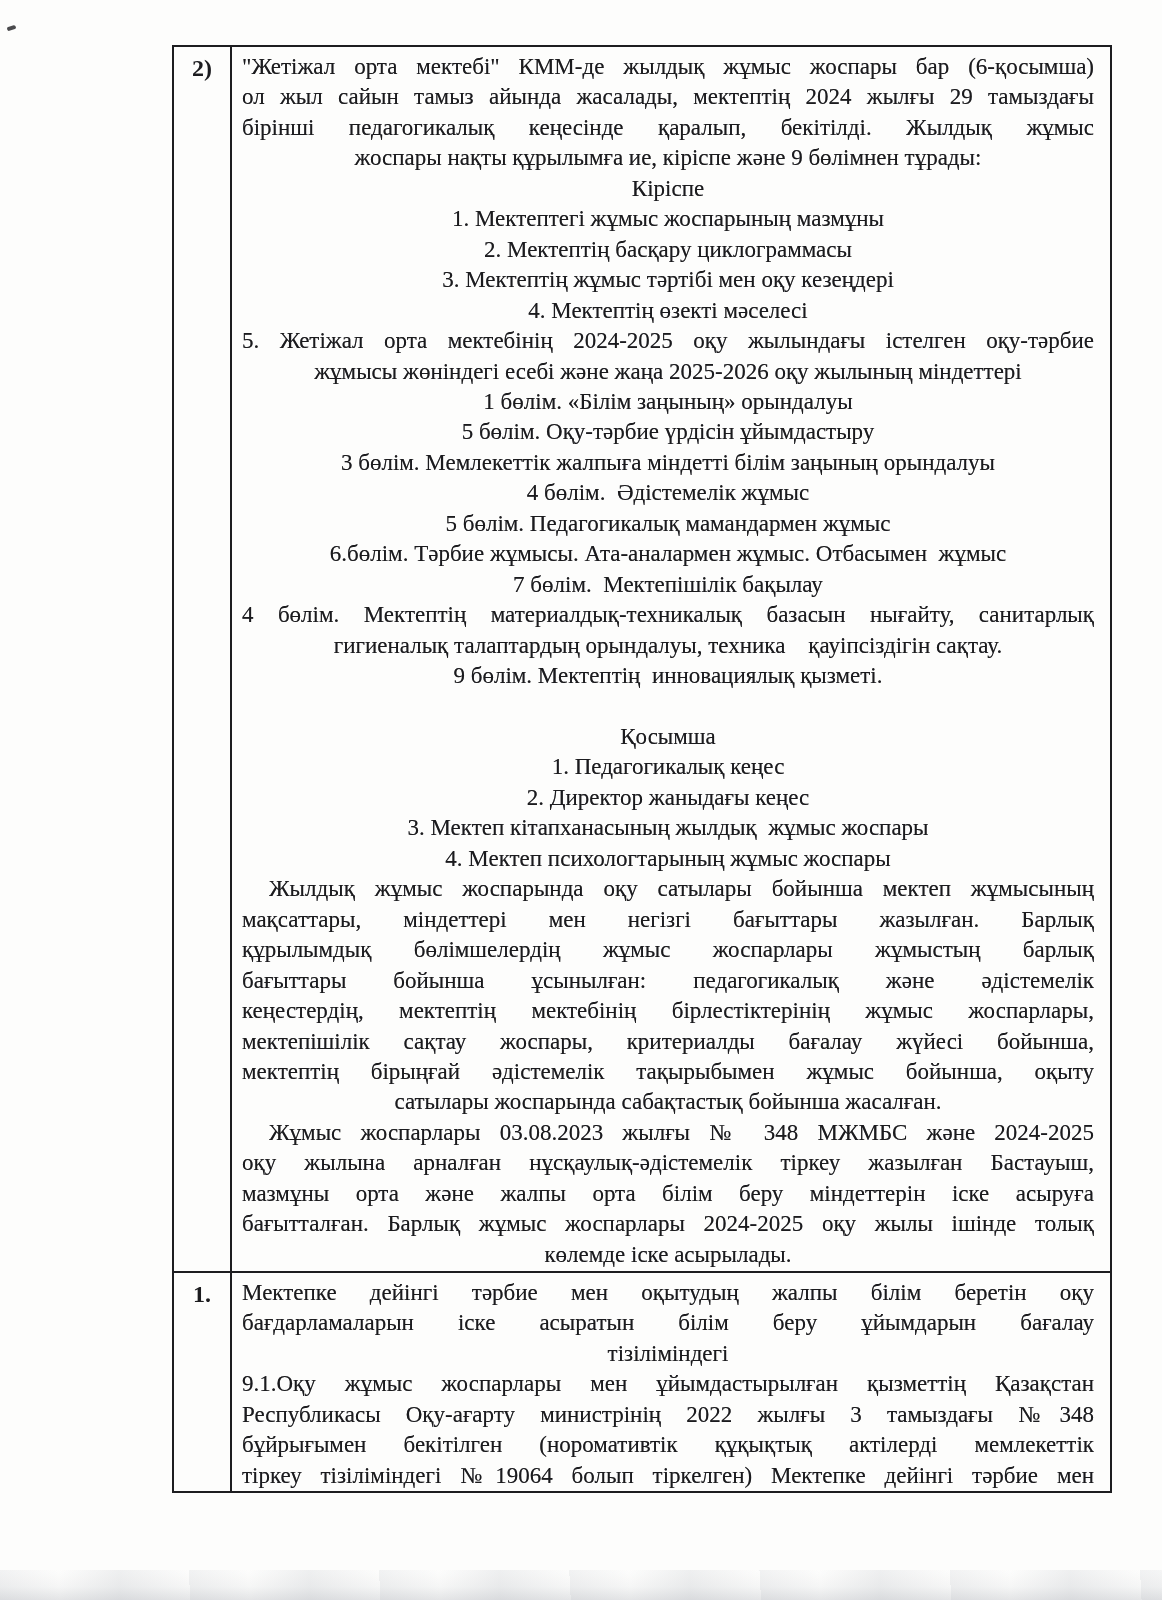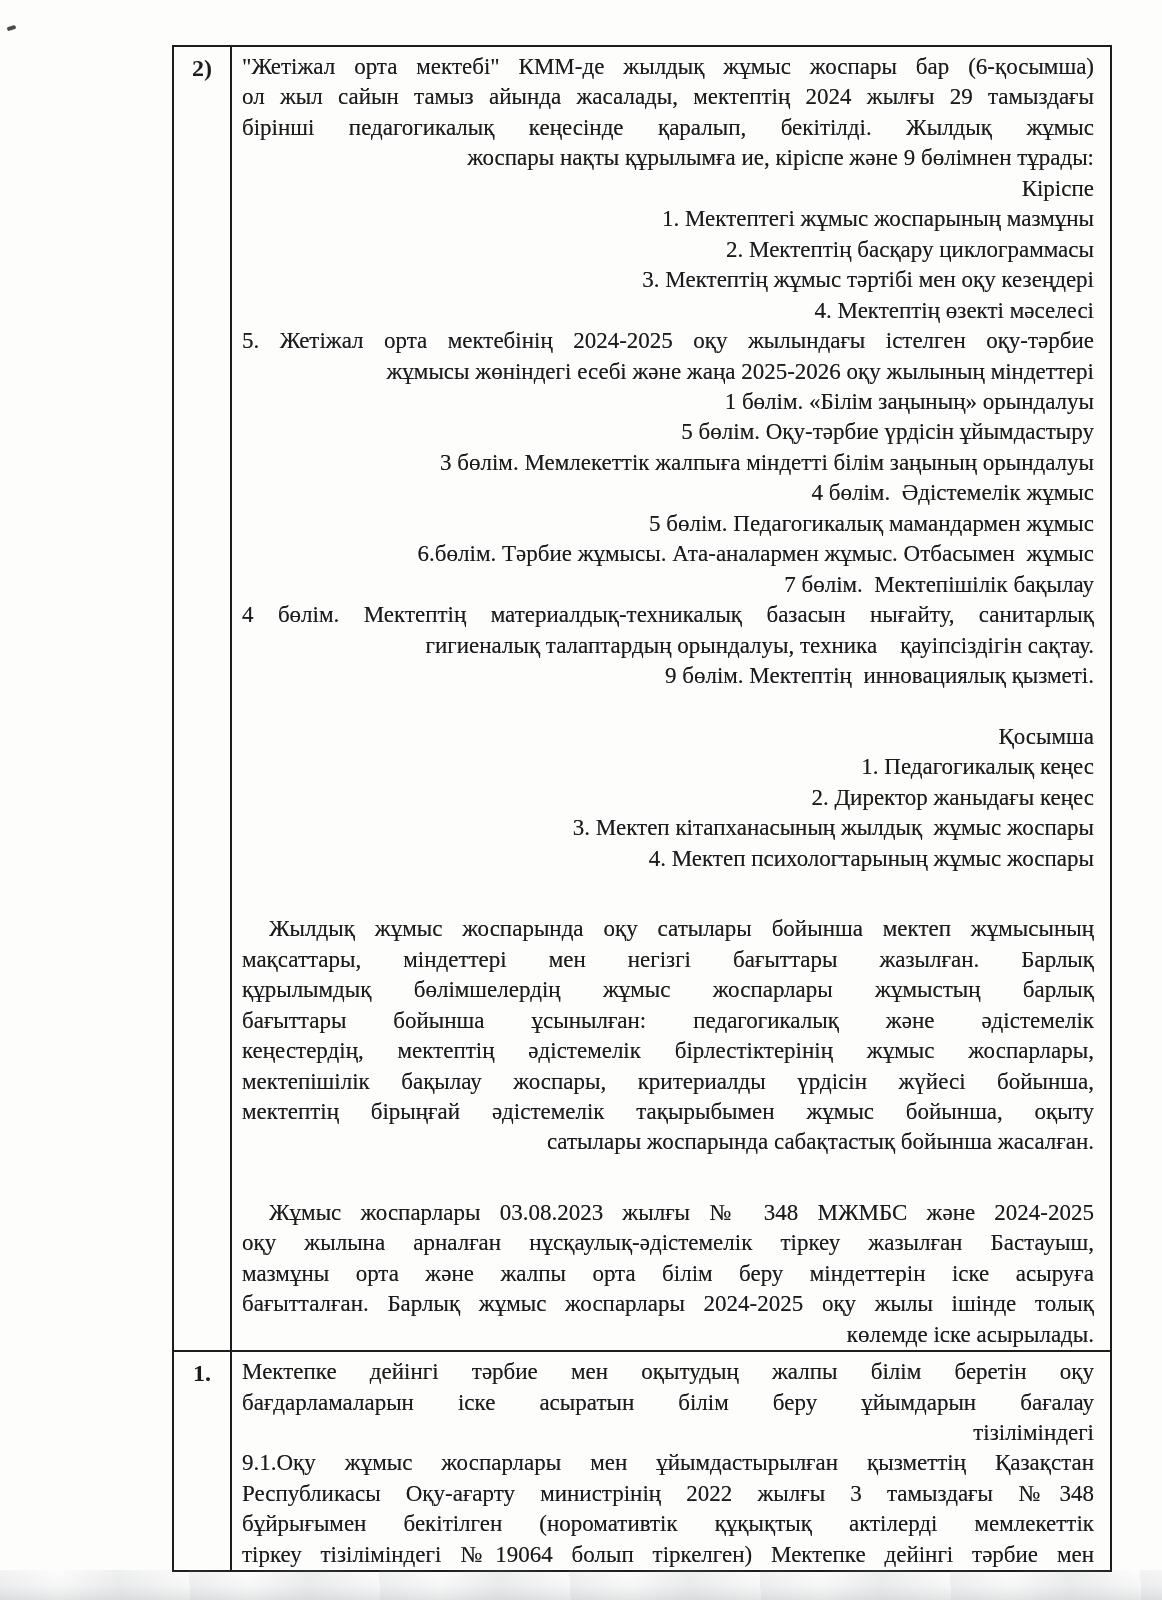--- a/index.html
+++ b/index.html
@@ -52,31 +52,30 @@
   td.content-cell {
     padding: 5px 16px 0 10px;
   }
   tr.row-2 { height: 1226px; }
   tr.row-1 { height: 218px; }
   .line {
     font-size: 23px;
     line-height: 30.45px;
     min-height: 30.45px;
     white-space: pre-wrap;
-    text-align: right;
+    text-align: center;
     text-shadow: 0 0 0.5px rgba(20,20,25,0.55);
   }
   .line.j {
     white-space: normal;
     text-align: justify;
     text-align-last: justify;
   }
   .line.ind {
     text-indent: 27px;
-    margin-top: 40px;
   }
   
   .bottom-shade {
     position: absolute;
     left: 0;
     bottom: 0;
     width: 1162px;
     height: 30px;
     background:
       repeating-linear-gradient(87deg,
@@ -127,22 +126,22 @@
               <div class="line">&nbsp;</div>
               <div class="line">Қосымша</div>
               <div class="line">1. Педагогикалық кеңес</div>
               <div class="line">2. Директор жаныдағы кеңес</div>
               <div class="line">3. Мектеп кітапханасының жылдық  жұмыс жоспары</div>
               <div class="line">4. Мектеп психологтарының жұмыс жоспары</div>
               <div class="line j ind">Жылдық жұмыс жоспарында оқу сатылары бойынша мектеп жұмысының</div>
               <div class="line j">мақсаттары, міндеттері мен негізгі бағыттары жазылған. Барлық</div>
               <div class="line j">құрылымдық бөлімшелердің жұмыс жоспарлары жұмыстың барлық</div>
               <div class="line j">бағыттары бойынша ұсынылған: педагогикалық және әдістемелік</div>
-              <div class="line j">кеңестердің, мектептің әдістемелік бірлестіктерінің жұмыс жоспарлары,</div>
-              <div class="line j">мектепішілік бақылау жоспары, критериалды үрдісін жүйесі бойынша,</div>
+              <div class="line j">кеңестердің, мектептің мектебінің бірлестіктерінің жұмыс жоспарлары,</div>
+              <div class="line j">мектепішілік сақтау жоспары, критериалды бағалау жүйесі бойынша,</div>
               <div class="line j">мектептің бірыңғай әдістемелік тақырыбымен жұмыс бойынша, оқыту</div>
               <div class="line">сатылары жоспарында сабақтастық бойынша жасалған.</div>
               <div class="line j ind">Жұмыс жоспарлары 03.08.2023 жылғы № 348 МЖМБС және 2024-2025</div>
               <div class="line j">оқу жылына арналған нұсқаулық-әдістемелік тіркеу жазылған Бастауыш,</div>
               <div class="line j">мазмұны орта және жалпы орта білім беру міндеттерін іске асыруға</div>
               <div class="line j">бағытталған. Барлық жұмыс жоспарлары 2024-2025 оқу жылы ішінде толық</div>
               <div class="line">көлемде іске асырылады.</div>
             </div>
       </td>
     </tr>

